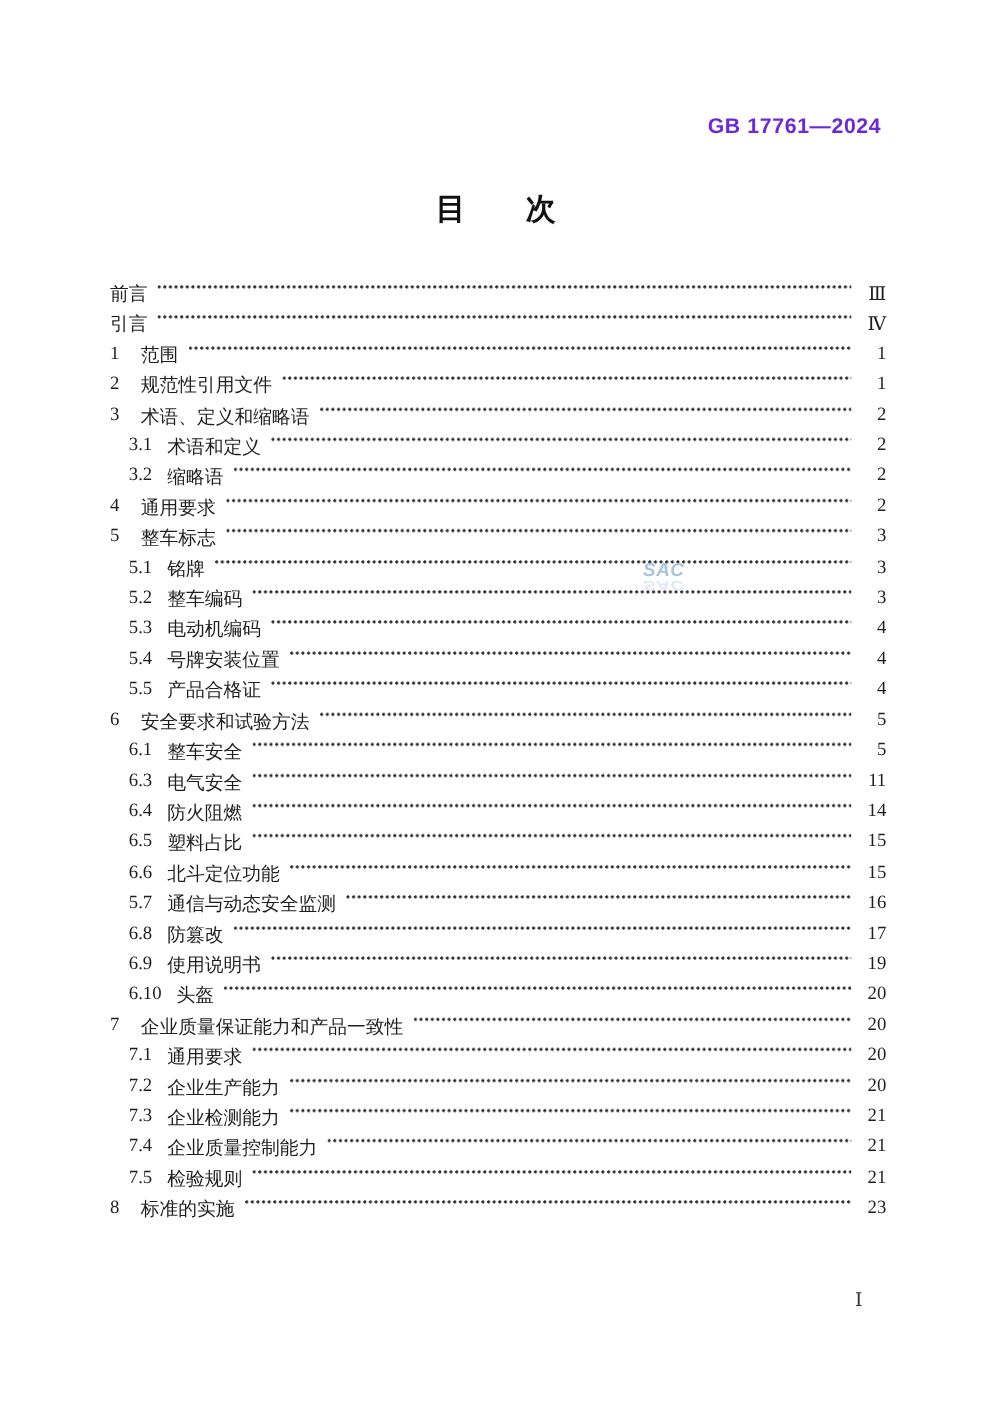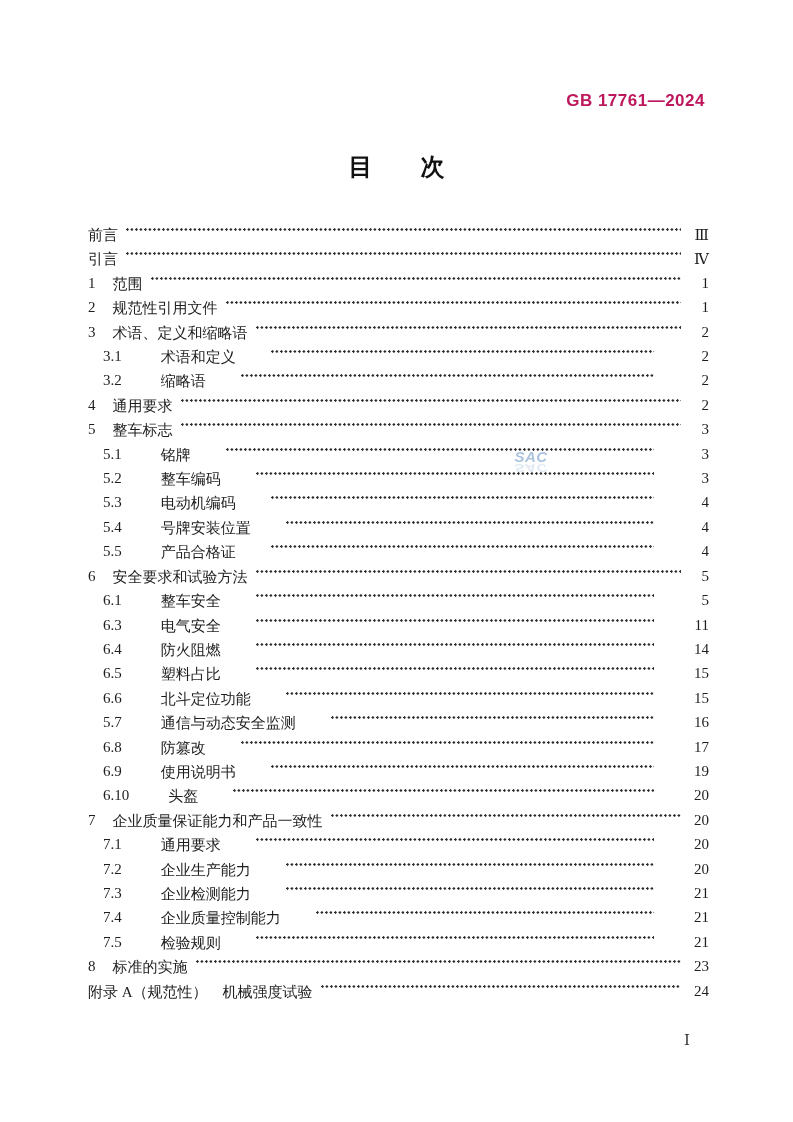--- a/index.html
+++ b/index.html
@@ -13,21 +13,21 @@
   }
   .page { position: absolute; inset: 0; }
 
   .std-code {
     position: absolute;
     top: 91px; right: 88px;
     font-family: "Liberation Sans", "DejaVu Sans", sans-serif;
     font-weight: 700;
     font-size: 17px;
     letter-spacing: 0.5px;
-    color: #be185d;
+    color: #6d28d9;
   }
 
   .doc-title {
     position: absolute;
     top: 151px; left: 0; right: 0;
     text-align: center;
     font-family: "Liberation Sans", "DejaVu Sans", sans-serif;
     font-weight: 700;
     font-size: 24px;
     color: #111;
@@ -38,21 +38,21 @@
     left: 88px; right: 84px; top: 226px;
   }
   .toc-row {
     height: 24.42px;
     display: flex;
     align-items: flex-start;
     font-size: 15px;
     color: #1e1e1e;
     white-space: nowrap;
   }
-  .toc-row.indent { padding-left: 15px; gap: 27px; }
+  .toc-row.indent { padding-left: 15px; }
   .toc-row .num { margin-right: 17px; }
   .toc-row.indent .num { margin-right: 12px; }
   .toc-row .leader {
     flex: 1;
     height: 3px;
     margin: 2px 6px 0 8px;
     background-image: radial-gradient(circle at 1.4px 1.5px, #2b2b2b 1.05px, transparent 1.4px);
     background-size: 4.5px 3px;
     background-repeat: repeat-x;
     background-position: left center;
@@ -320,26 +320,20 @@
     <span class="page-num">21</span>
   </div>
 
   <div class="toc-row">
     <span class="num">8</span>
     <span class="title">标准的实施</span>
     <span class="leader"></span>
     <span class="page-num">23</span>
   </div>
 
-  <div class="toc-row">
-
-    <span class="title">附录 A（规范性）　机械强度试验</span>
-    <span class="leader"></span>
-    <span class="page-num">24</span>
-  </div>
 </div>
 
   <div class="watermark">
     <span class="wm-main">SAC</span>
     <span class="wm-reflect">SAC</span>
   </div>
 
   <div class="page-footer">Ⅰ</div>
 
 </div>

